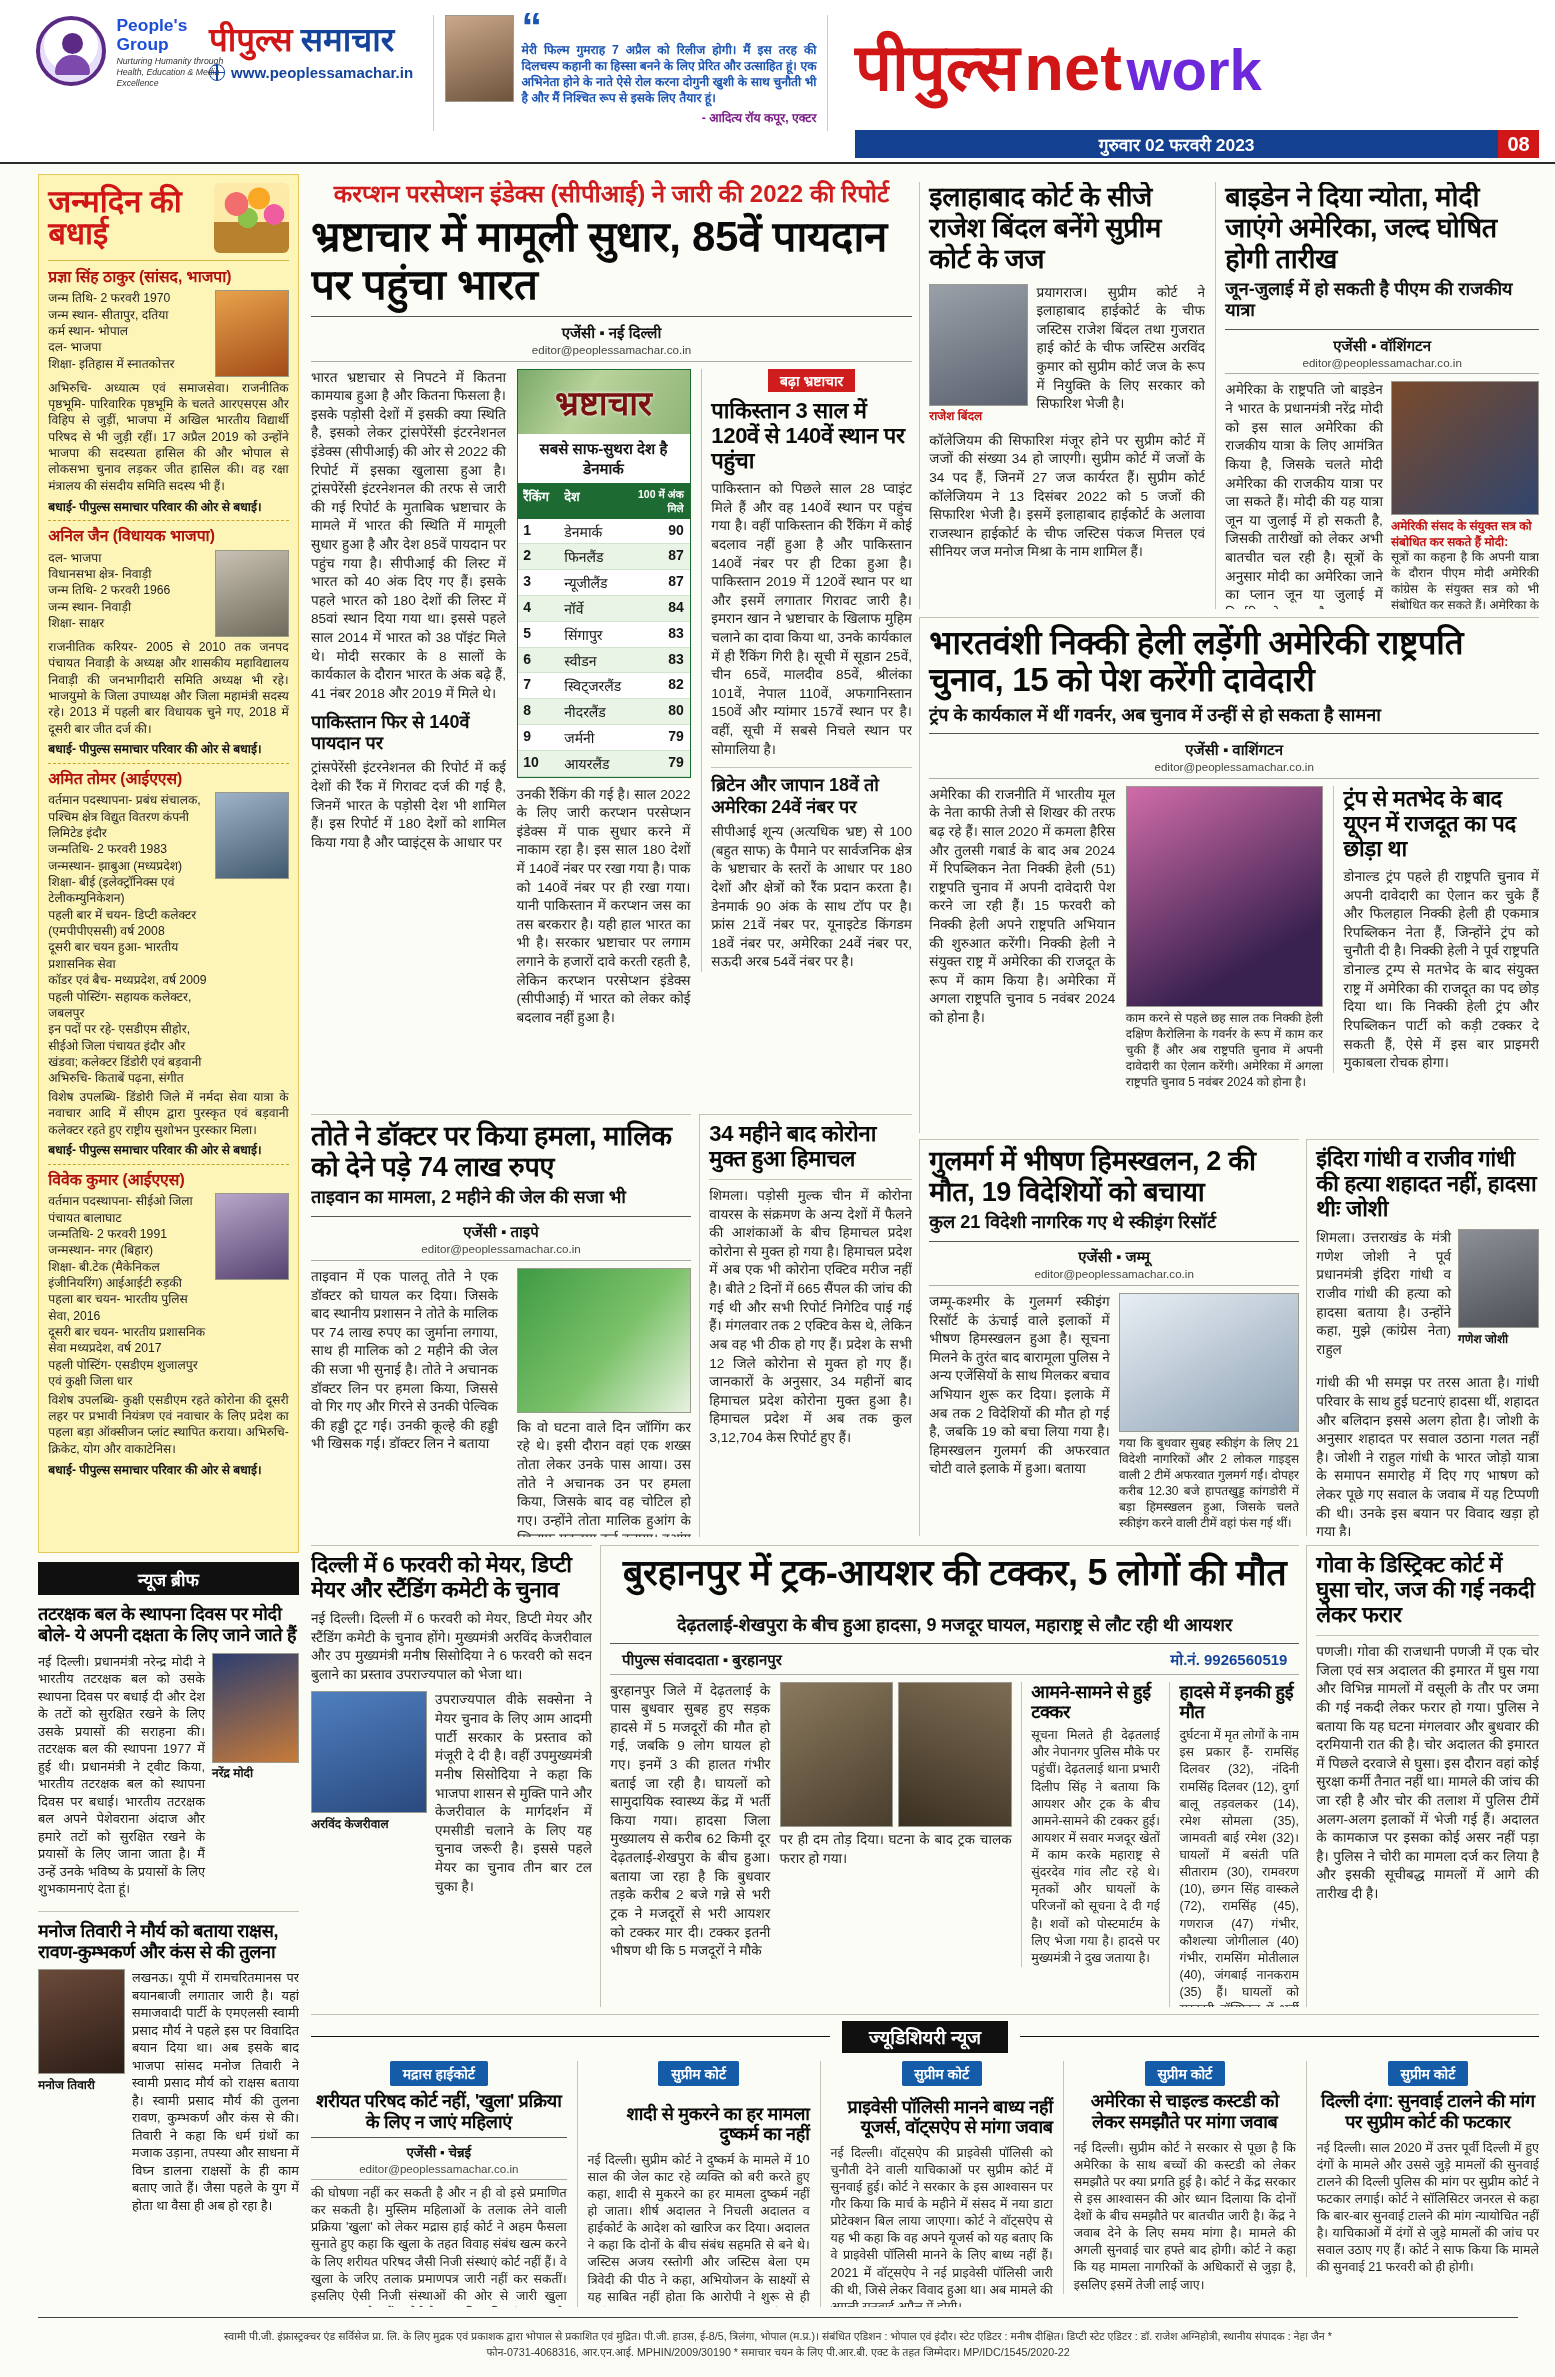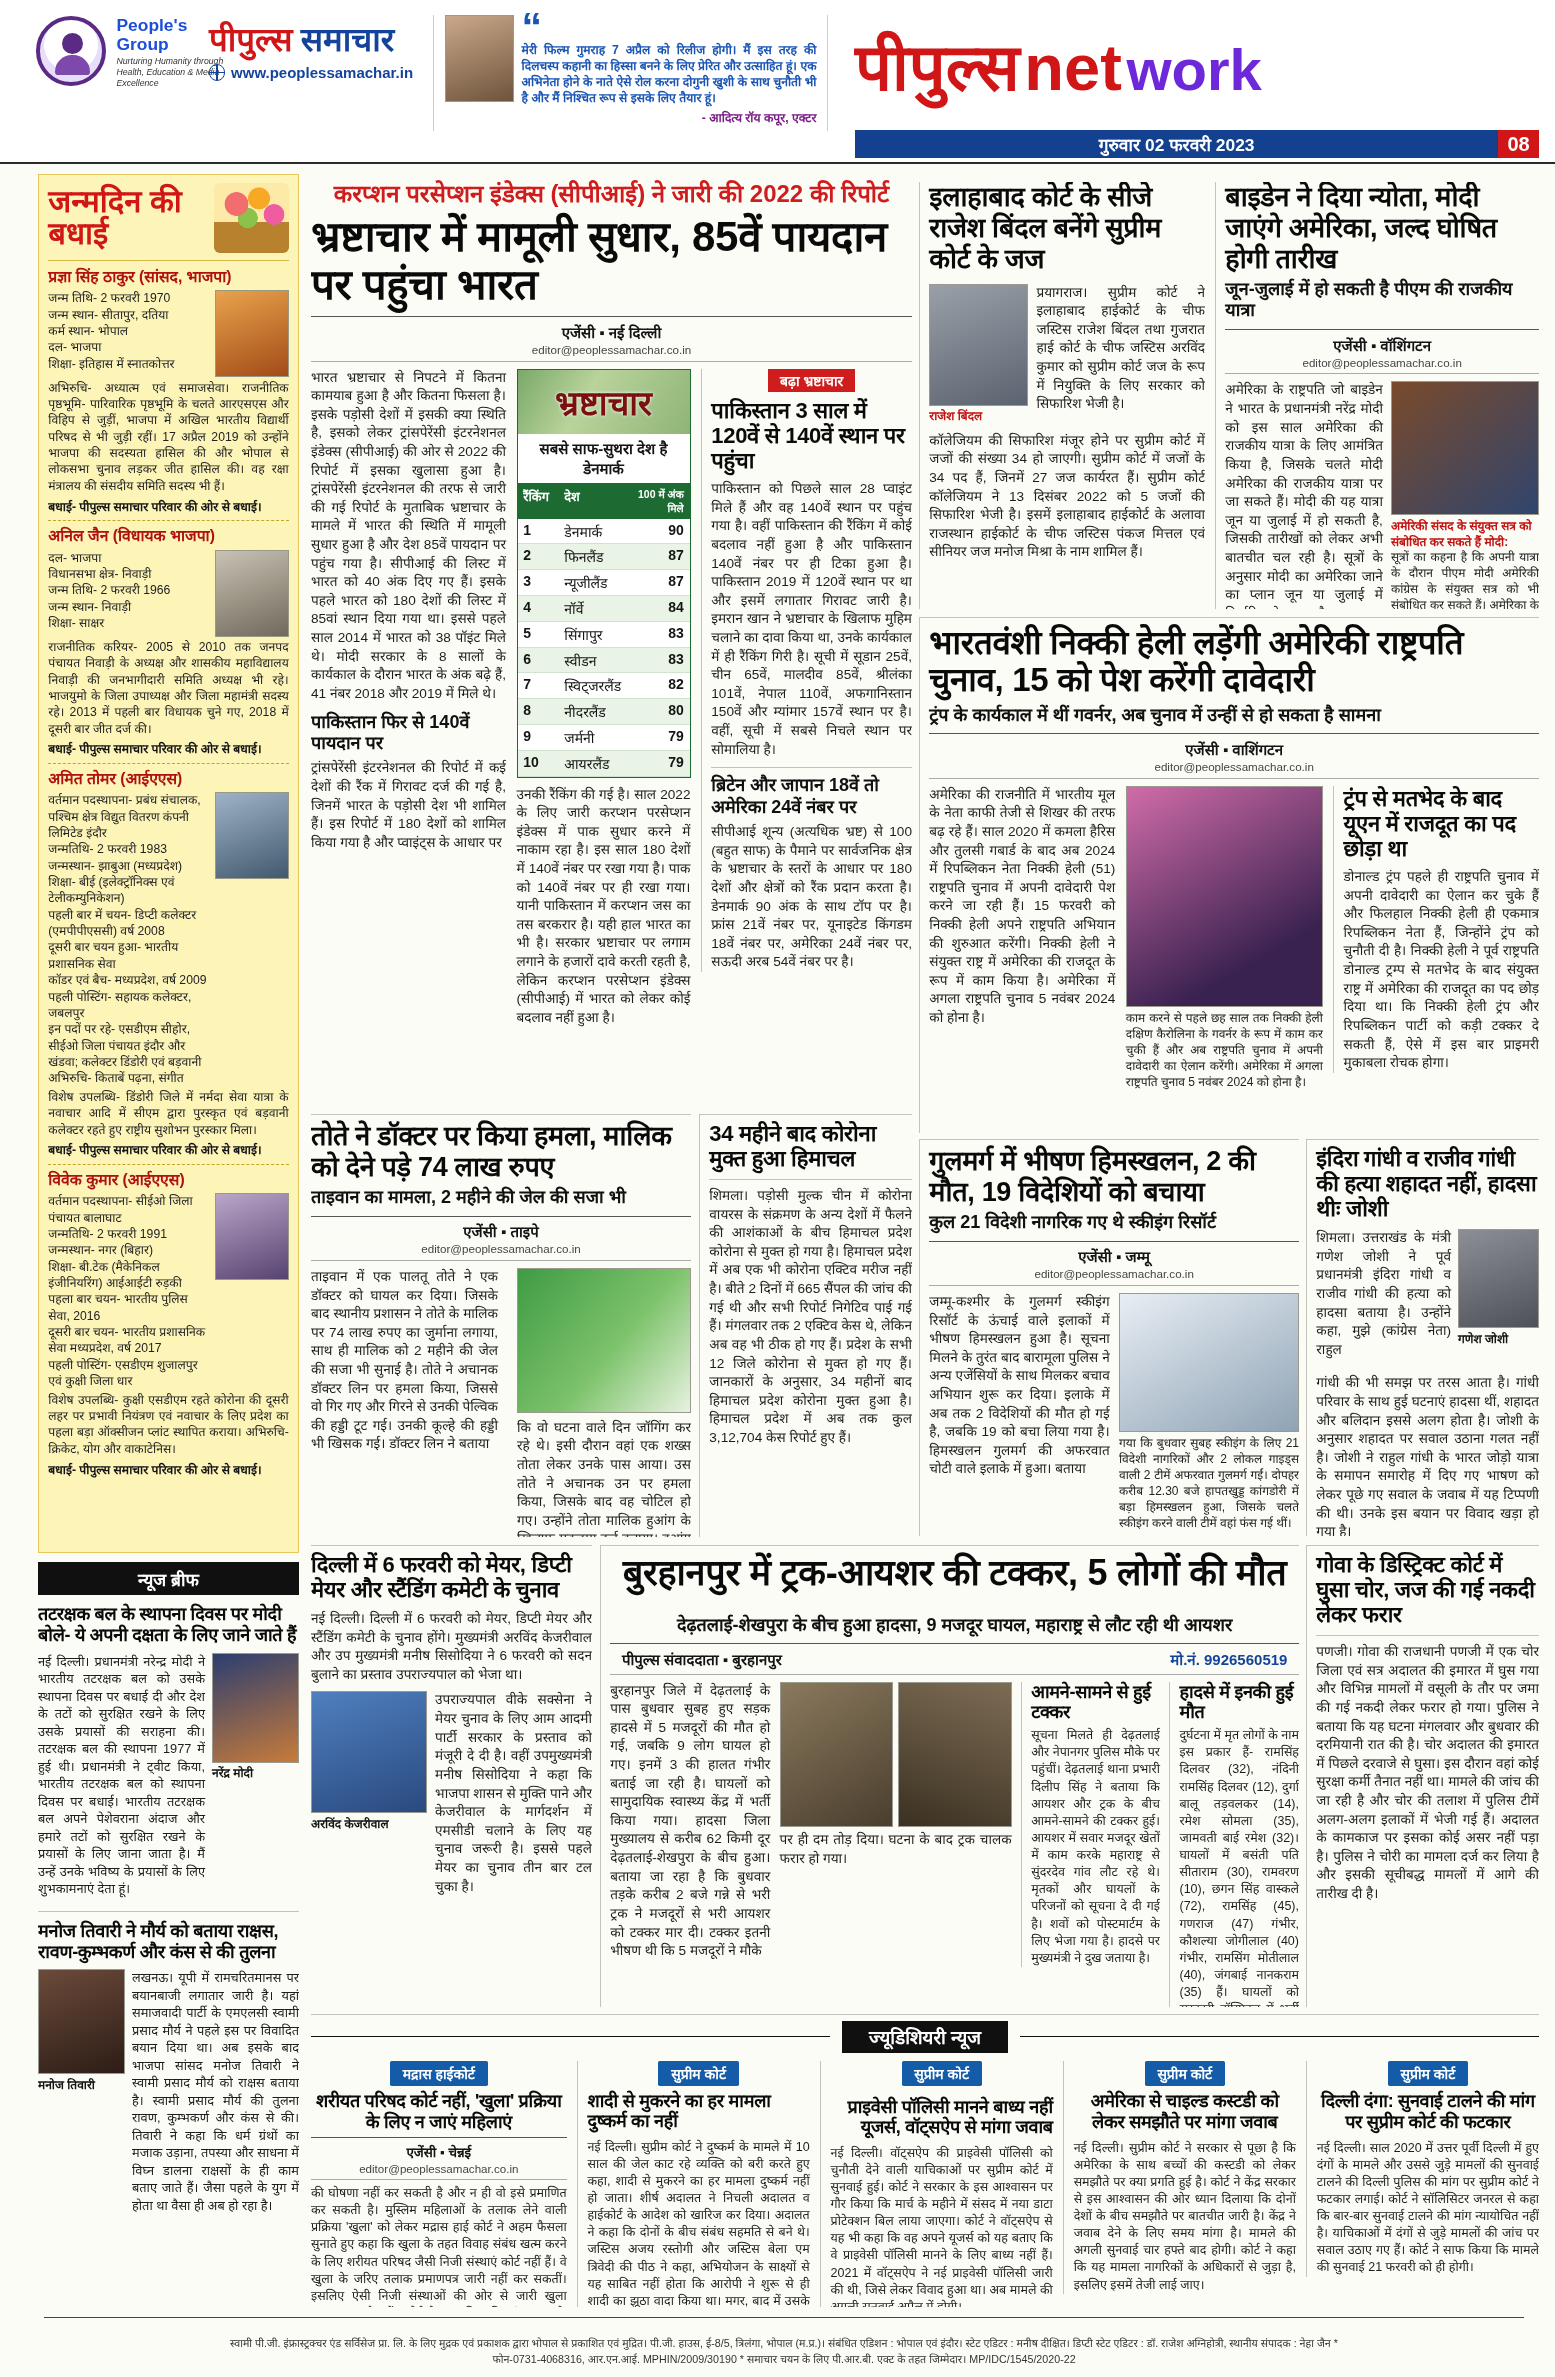--- a/index.html
+++ b/index.html
@@ -443,21 +443,21 @@
         <div class="hl hl-xs" style="margin-top:5.8px;text-align:center">शरीयत परिषद कोर्ट नहीं, 'खुला' प्रक्रिया के लिए न जाएं महिलाएं</div>
         <div class="bybar" style="margin:4.6px 0">
           <div class="byline" style="font-size:13.4px">एजेंसी ▪ चेन्नई</div>
           <div class="email">editor@peoplessamachar.co.in</div>
         </div>
         <div class="body" style="font-size:12.5px">की घोषणा नहीं कर सकती है और न ही वो इसे प्रमाणित कर सकती है। मुस्लिम महिलाओं के तलाक लेने वाली प्रक्रिया 'खुला' को लेकर मद्रास हाई कोर्ट ने अहम फैसला सुनाते हुए कहा कि खुला के तहत विवाह संबंध खत्म करने के लिए शरीयत परिषद जैसी निजी संस्थाएं कोर्ट नहीं हैं। वे खुला के जरिए तलाक प्रमाणपत्र जारी नहीं कर सकतीं। इसलिए ऐसी निजी संस्थाओं की ओर से जारी खुला प्रमाणपत्र अवैध हैं। कोर्ट ने कहा कि महिलाएं 'खुला' के जरिए विवाह खत्म करने की घोषणा वाली याचिका पारिवारिक अदालत में दाखिल कर सकती हैं।</div>
       </div>
 
       <div class="rule-l" style="flex:1">
         <div style="text-align:center"><span class="court">सुप्रीम कोर्ट</span></div>
-        <div class="hl hl-xs" style="margin-top:5px;text-align:left">शादी से मुकरने का हर मामला दुष्कर्म का नहीं</div>
+        <div class="hl hl-xs" style="margin-top:18px;text-align:right">शादी से मुकरने का हर मामला दुष्कर्म का नहीं</div>
         <div class="body" style="font-size:12.5px;margin-top:7px">नई दिल्ली। सुप्रीम कोर्ट ने दुष्कर्म के मामले में 10 साल की जेल काट रहे व्यक्ति को बरी करते हुए कहा, शादी से मुकरने का हर मामला दुष्कर्म नहीं हो जाता। शीर्ष अदालत ने निचली अदालत व हाईकोर्ट के आदेश को खारिज कर दिया। अदालत ने कहा कि दोनों के बीच संबंध सहमति से बने थे। जस्टिस अजय रस्तोगी और जस्टिस बेला एम त्रिवेदी की पीठ ने कहा, अभियोजन के साक्ष्यों से यह साबित नहीं होता कि आरोपी ने शुरू से ही शादी का झूठा वादा किया था। मगर, बाद में उसके सामने ऐसे हालात बने कि वह शादी नहीं कर सका, जिससे उसे बरी किया जाता है।</div>
       </div>
 
       <div class="rule-l" style="flex:1">
         <div style="text-align:center"><span class="court">सुप्रीम कोर्ट</span></div>
         <div class="hl hl-xs" style="margin-top:11px;text-align:right">प्राइवेसी पॉलिसी मानने बाध्य नहीं यूजर्स, वॉट्सऐप से मांगा जवाब</div>
         <div class="body" style="font-size:12.5px;margin-top:7px">नई दिल्ली। वॉट्सऐप की प्राइवेसी पॉलिसी को चुनौती देने वाली याचिकाओं पर सुप्रीम कोर्ट में सुनवाई हुई। कोर्ट ने सरकार के इस आश्वासन पर गौर किया कि मार्च के महीने में संसद में नया डाटा प्रोटेक्शन बिल लाया जाएगा। कोर्ट ने वॉट्सऐप से यह भी कहा कि वह अपने यूजर्स को यह बताए कि वे प्राइवेसी पॉलिसी मानने के लिए बाध्य नहीं हैं। 2021 में वॉट्सऐप ने नई प्राइवेसी पॉलिसी जारी की थी, जिसे लेकर विवाद हुआ था। अब मामले की अगली सुनवाई अप्रैल में होगी।</div>
       </div>
 
       <div class="rule-l" style="flex:1">
@@ -467,19 +467,19 @@
       </div>
 
       <div class="rule-l" style="flex:1">
         <div style="text-align:center"><span class="court">सुप्रीम कोर्ट</span></div>
         <div class="hl hl-xs" style="margin-top:5.8px;text-align:center">दिल्ली दंगा: सुनवाई टालने की मांग पर सुप्रीम कोर्ट की फटकार</div>
         <div class="body" style="font-size:12.5px;margin-top:7px">नई दिल्ली। साल 2020 में उत्तर पूर्वी दिल्ली में हुए दंगों के मामले और उससे जुड़े मामलों की सुनवाई टालने की दिल्ली पुलिस की मांग पर सुप्रीम कोर्ट ने फटकार लगाई। कोर्ट ने सॉलिसिटर जनरल से कहा कि बार-बार सुनवाई टालने की मांग न्यायोचित नहीं है। याचिकाओं में दंगों से जुड़े मामलों की जांच पर सवाल उठाए गए हैं। कोर्ट ने साफ किया कि मामले की सुनवाई 21 फरवरी को ही होगी।</div>
       </div>
     </div>
   </section>
 
-  <footer style="left:44px;top:2317px;width:1480px;height:56px;border-top:1.2px solid #444;padding-top:17px">
+  <footer style="left:38px;top:2317px;width:1480px;height:56px;border-top:1.2px solid #444;padding-top:10px">
     <div class="footer-txt">स्वामी पी.जी. इंफ्रास्ट्रक्चर एंड सर्विसेज प्रा. लि. के लिए मुद्रक एवं प्रकाशक द्वारा भोपाल से प्रकाशित एवं मुद्रित। पी.जी. हाउस, ई-8/5, त्रिलंगा, भोपाल (म.प्र.)। संबंधित एडिशन : भोपाल एवं इंदौर। स्टेट एडिटर : मनीष दीक्षित। डिप्टी स्टेट एडिटर : डॉ. राजेश अग्निहोत्री, स्थानीय संपादक : नेहा जैन *</div>
     <div class="footer-txt">फोन-0731-4068316, आर.एन.आई. MPHIN/2009/30190 * समाचार चयन के लिए पी.आर.बी. एक्ट के तहत जिम्मेदार। MP/IDC/1545/2020-22</div>
   </footer>
 
 </div>
 
 
 </body></html>

